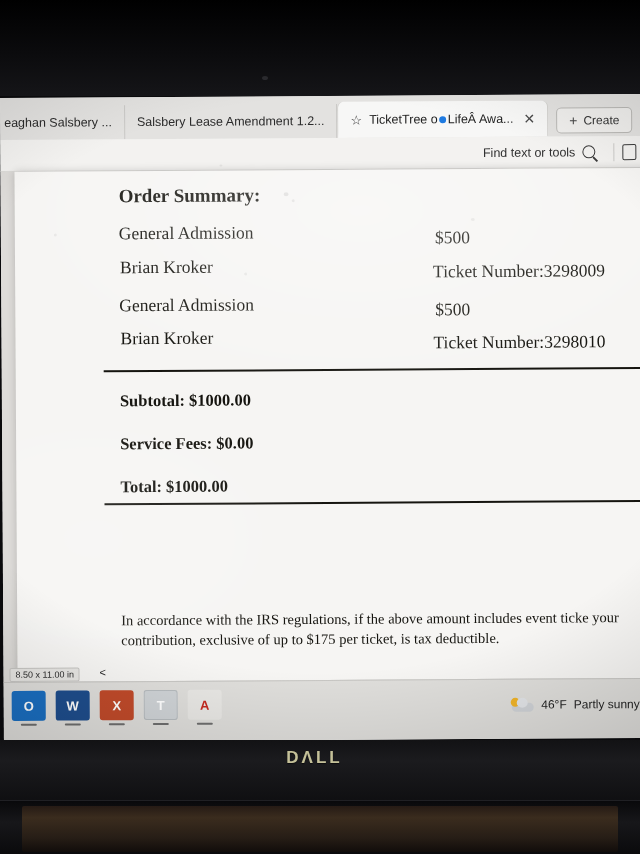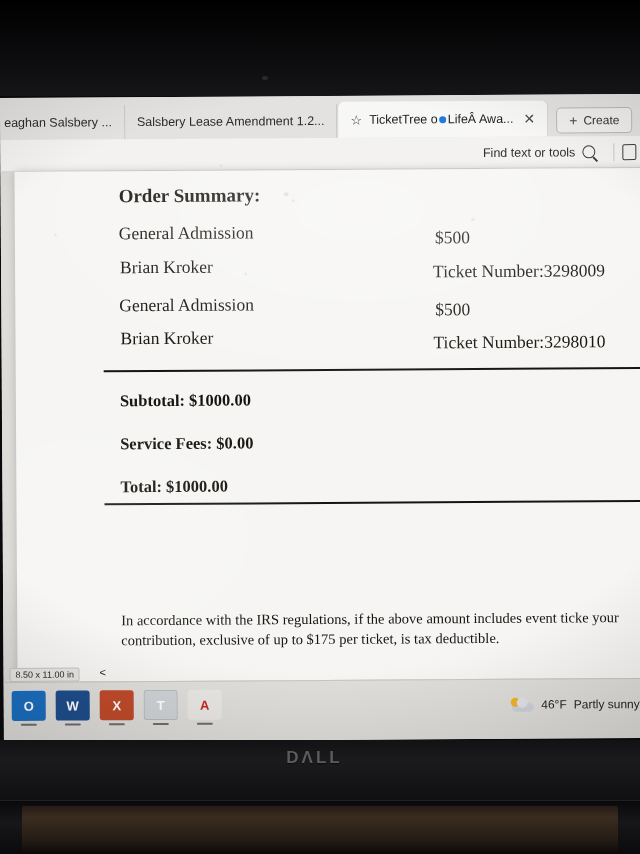--- a/index.html
+++ b/index.html
@@ -29,21 +29,21 @@
     background: #2a2a2e; border-radius: 50%;
   }
   
   .deck {
     position: absolute; left: 0; top: 740px; width: 640px; height: 114px;
     background: linear-gradient(180deg,#121214 0%, #1b1b1e 18%, #0d0d0f 60%, #050506 100%);
   }
   .deck-logo {
     position: absolute; left: 0; top: 748px; width: 629px;
     text-align: center;
-    color: #737373;
+    color: #fef9c3;
     font-size: 17px; letter-spacing: 3px; font-weight: bold;
     text-shadow: 0 1px 1px rgba(0,0,0,.8);
     opacity: .75;
   }
   .deck-lip {
     position: absolute; left: 0; top: 800px; width: 640px; height: 54px;
     background: linear-gradient(180deg,#09090b 0%, #17171a 40%, #0a0a0c 100%);
     border-top: 1px solid #202024;
   }
   .deck-hinge {

